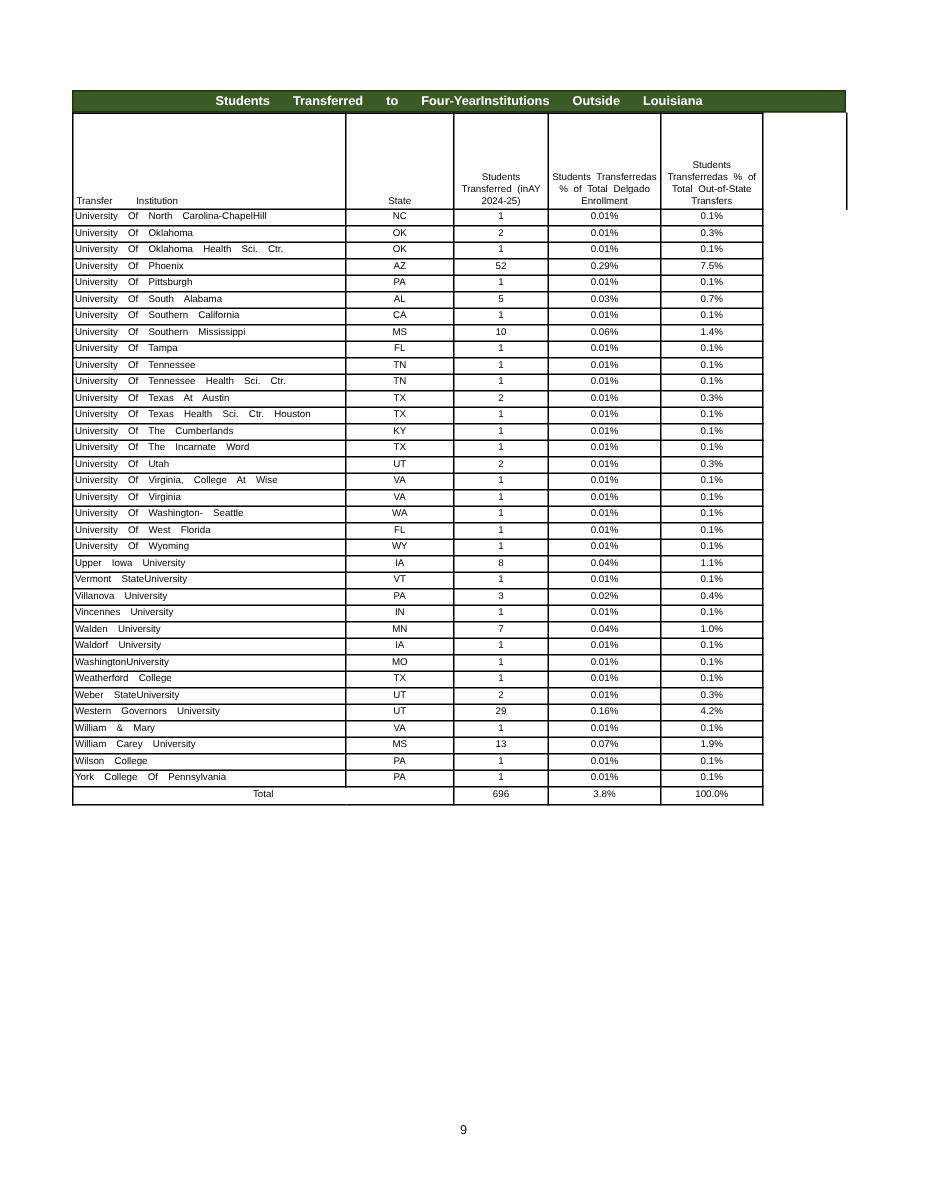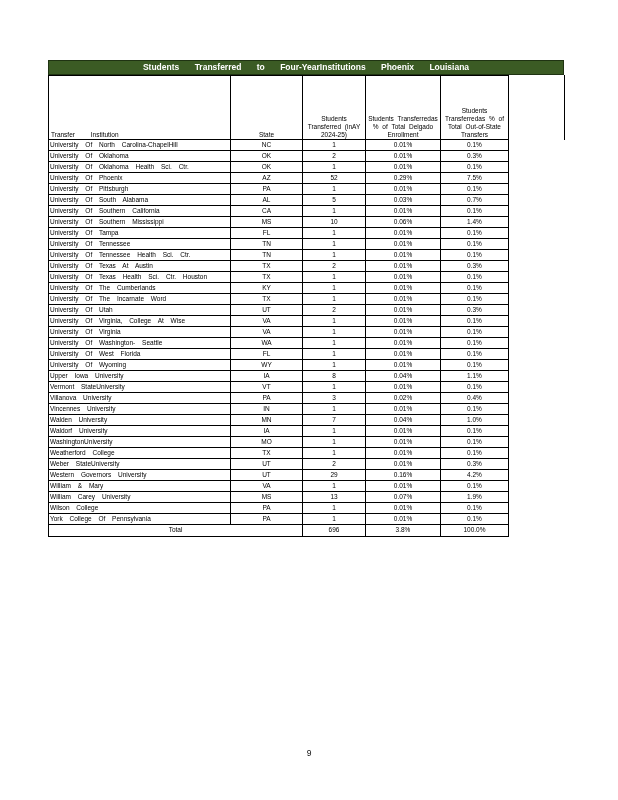--- a/index.html
+++ b/index.html
@@ -38,21 +38,21 @@
     position:absolute;left:0;right:0;top:748px;text-align:center;
     font-size:8.5px;color:#111;
   }
 </style>
 </head>
 <body>
 
 <div class="page">
 
   <div class="title-bar">
-    <span>Students Transferred to Four-YearInstitutions Phoenix Louisiana</span>
+    <span>Students Transferred to Four-YearInstitutions Outside Louisiana</span>
   </div>
 
   <div class="hdr-right-line"></div>
 
   <table class="main">
     <colgroup>
       <col style="width:182px">
       <col style="width:72px">
       <col style="width:63px">
       <col style="width:75px">

